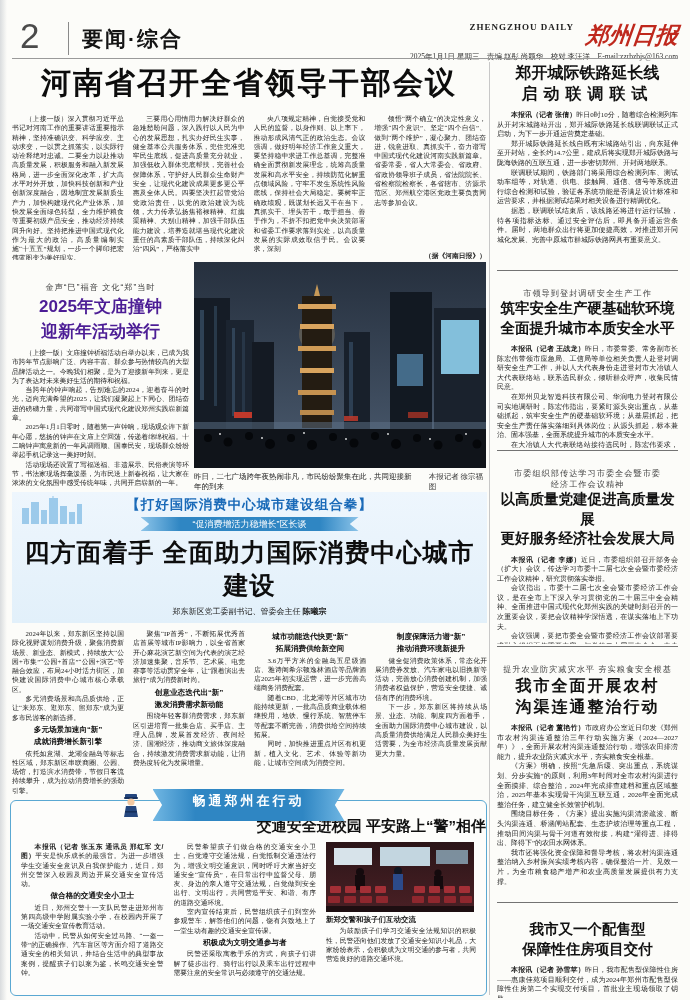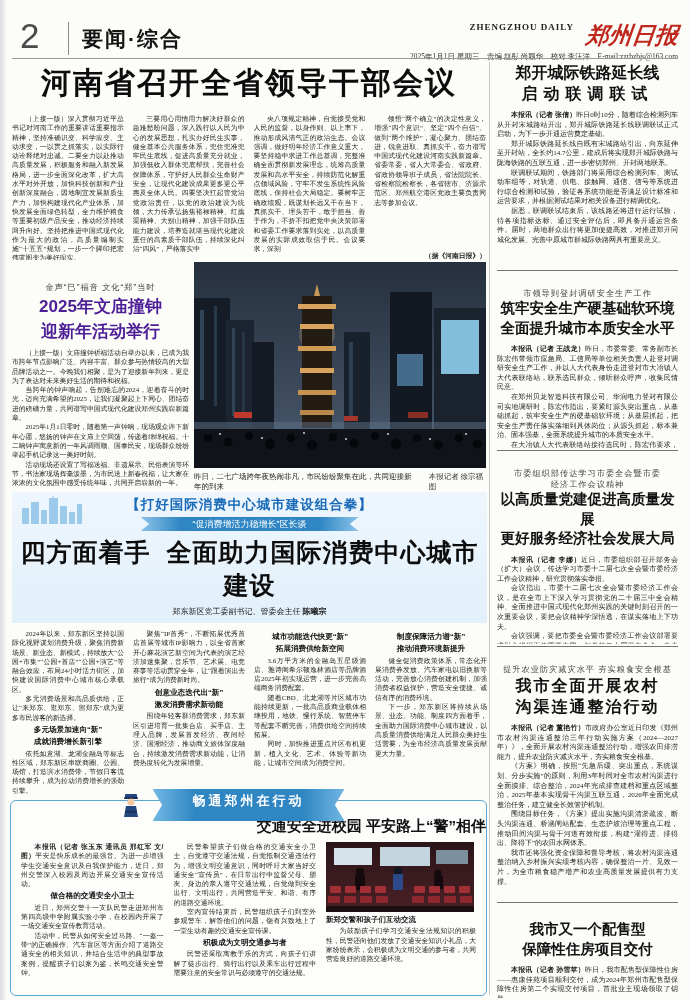--- a/index.html
+++ b/index.html
@@ -73,21 +73,21 @@
   
   .cons { position:absolute; left:12px; top:492px; width:475px; height:286px; }
   .cons-head { position:relative; background:linear-gradient(#eef6fd,#e2f0fa); padding:4px 0 6px; }
   .cons-skyline { position:absolute; left:8px; top:4px; }
   .cons-title { text-align:center; color:#1a6ab8; font-weight:800; font-size:13.5px; letter-spacing:1px;
                 font-family:"Liberation Sans",sans-serif; }
   .cons-ribbon { margin:3px auto 0; width:218px; height:14px; line-height:14px; text-align:center; color:#fff; font-size:9px;
                  background:linear-gradient(90deg,#8cc4e9,#2f86c3 18%,#2f86c3 82%,#8cc4e9);
                  clip-path:polygon(0 0,100% 0,96% 50%,100% 100%,0 100%,4% 50%); font-family:"Liberation Sans",sans-serif; }
   .cons-hl { text-align:center; font-size:25px; font-weight:800; letter-spacing:1px; color:#0d0d0d; margin-top:5px;
-             font-family:Liberation Mono, monospace; }
+             font-family:Liberation Sans, sans-serif; }
   .cons-by { text-align:center; font-size:8px; color:#222; margin-top:4px; }
   .cons-by b { font-family:Liberation Mono, monospace; }
   .cons-cols { display:flex; gap:9px; height:178px; overflow:hidden; margin-top:6px; }
   .cons-col { flex:1; font-size:6.8px; line-height:9.3px; overflow:hidden; }
 
   
   .traffic { position:absolute; left:10px; top:800px; width:477px; height:196px; border:1px solid #5aa8d2; border-radius:6px;
              background:#fdfdfb; }
   .t-ribbon { position:absolute; left:50%; top:-12px; transform:translateX(-50%); width:192px; height:32px; line-height:24px;
               text-align:center; color:#fff; font-weight:700; font-size:13px; letter-spacing:3px;

